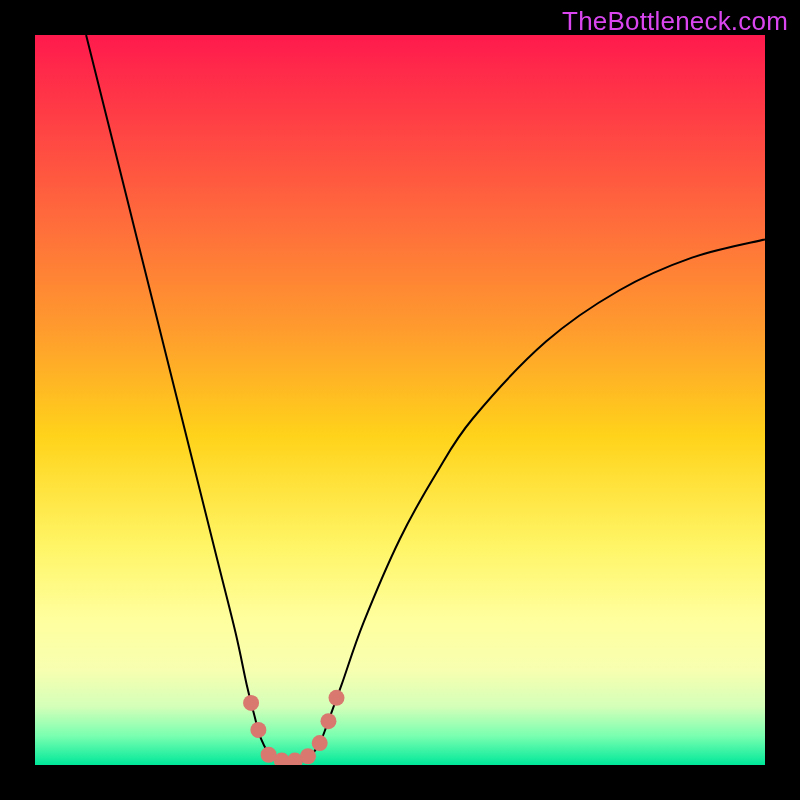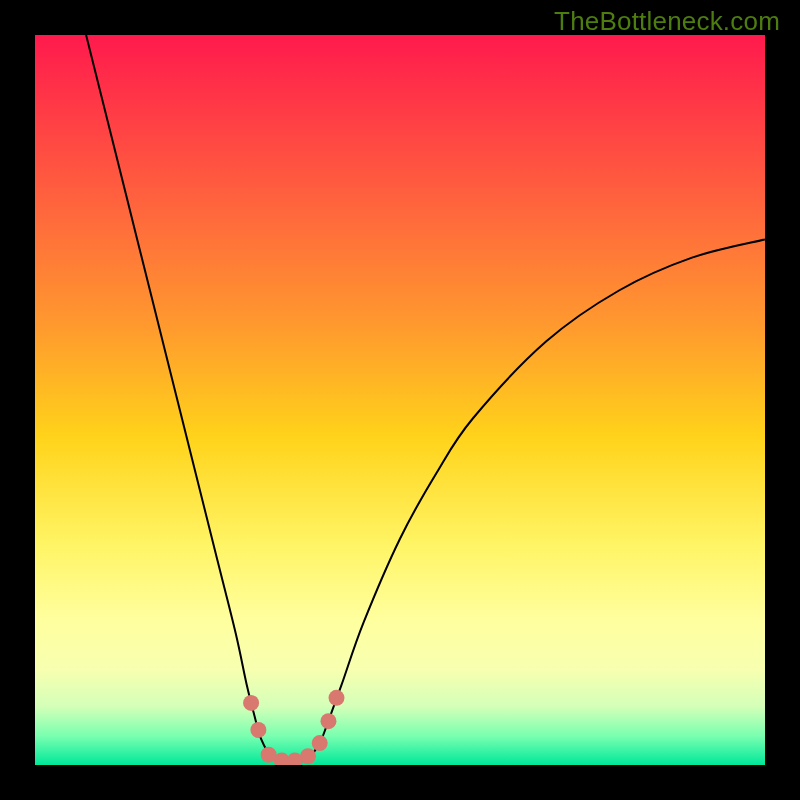--- a/index.html
+++ b/index.html
@@ -22,22 +22,22 @@
   .plot {
     position: absolute;
     left: 35px;
     top: 35px;
     width: 730px;
     height: 730px;
   }
   .watermark {
     position: absolute;
     top: 6px;
-    right: 20px;
-    color: #4d7c0f;
+    right: 12px;
+    color: #d946ef;
     font-size: 26px;
     font-weight: 500;
     letter-spacing: 0.2px;
     z-index: 20;
   }
 </style>
 </head>
 <body>
 
 <div class="frame">

